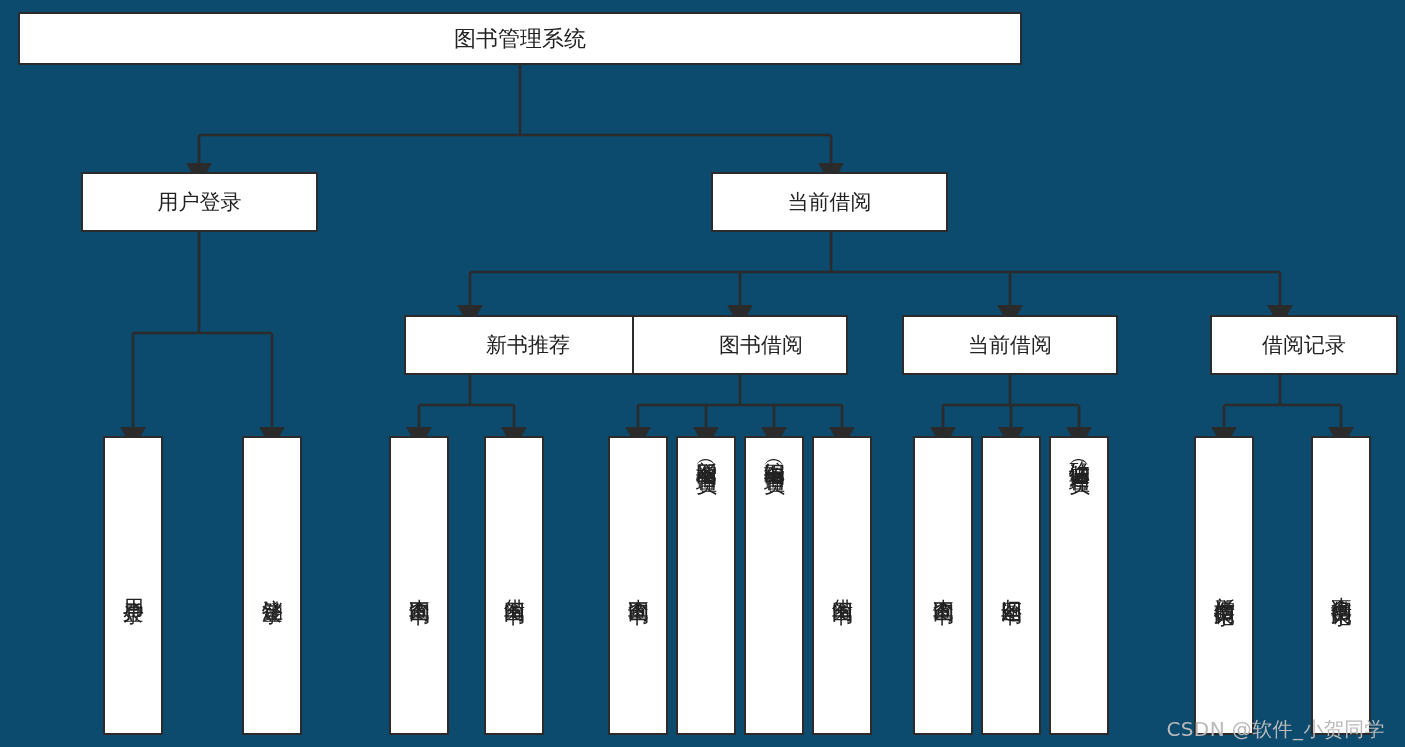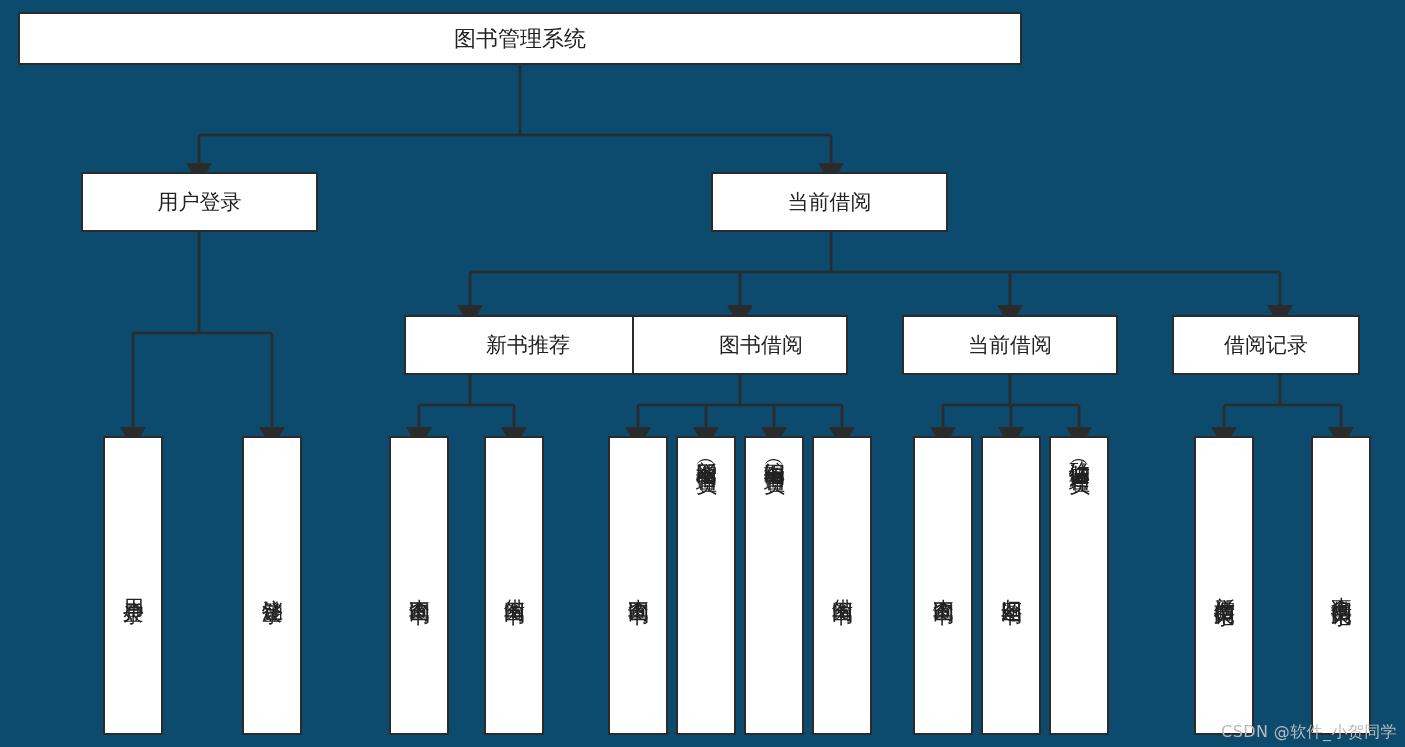--- a/index.html
+++ b/index.html
@@ -60,23 +60,23 @@
     line-height: 1;
     white-space: nowrap;
     display: block;
   }
   .node.vertical.centered {
     align-items: center;
     padding-top: 0;
   }
   .watermark {
     position: absolute;
-    right: 8px;
+    right: 20px;
     bottom: 4px;
-    font-size: 16px;
+    font-size: 20px;
     color: #b9b9b9;
     z-index: 9;
     white-space: nowrap;
     letter-spacing: 0.4px;
   }
 </style>
 </head>
 <body>
 
 <div id="diagram-root">
@@ -144,21 +144,21 @@
 
   <div class="node horizontal" style="left:362px; top:315px; width:248px; height:60px;margin-left:42px;">
     <span class="node-label">新书推荐</span>
   </div>
   <div class="node horizontal" style="left:632px; top:315px; width:216px; height:60px;padding-left:42px;">
     <span class="node-label">图书借阅</span>
   </div>
   <div class="node horizontal" style="left:902px; top:315px; width:216px; height:60px;">
     <span class="node-label">当前借阅</span>
   </div>
-  <div class="node horizontal" style="left:1172px; top:315px; width:188px; height:60px;">
+  <div class="node horizontal" style="left:1210px; top:315px; width:188px; height:60px;">
     <span class="node-label">借阅记录</span>
   </div>
 
   <div class="node vertical centered" style="left:103px; top:436px; width:60px; height:299px;">
     <span class="node-label">用户登录</span>
   </div>
   <div class="node vertical centered" style="left:242px; top:436px; width:60px; height:299px;">
     <span class="node-label">注销登录</span>
   </div>
 

